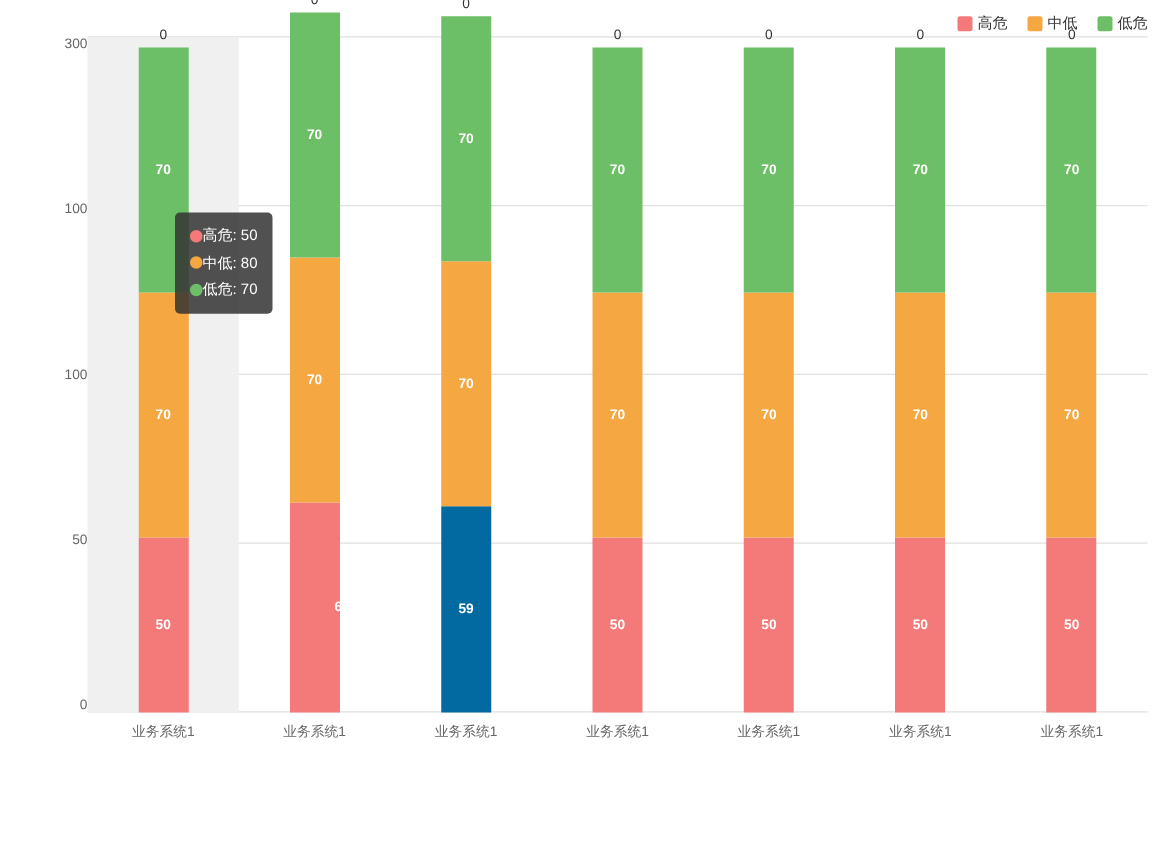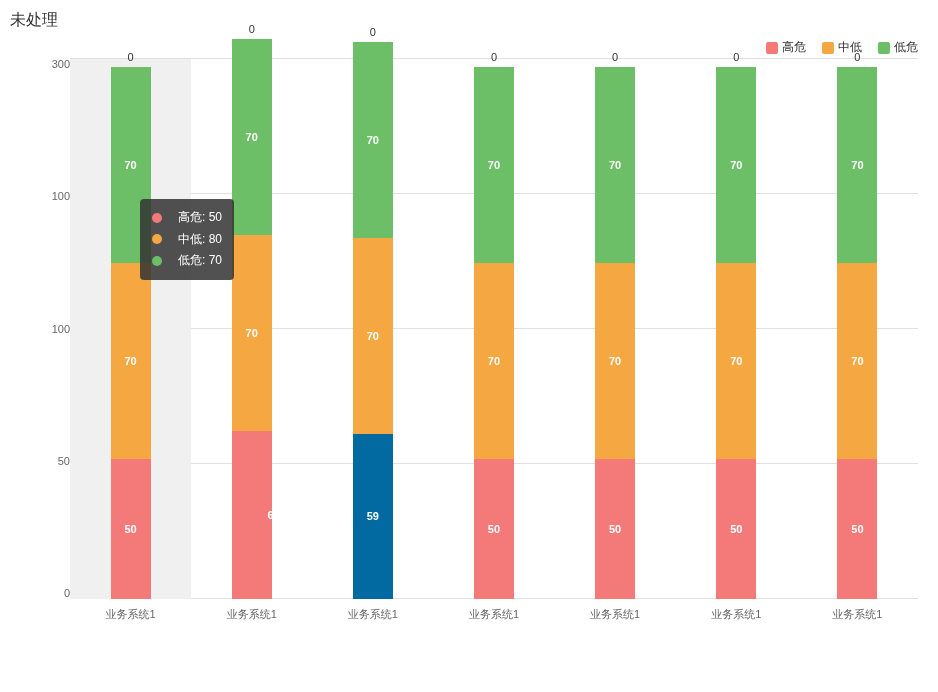--- a/index.html
+++ b/index.html
@@ -173,21 +173,21 @@
       border-radius: 4px;
       font-size: 12px;
       left: 130px;
       top: 140px;
       z-index: 10;
       line-height: 1.8;
     }
     .tooltip-row {
       display: flex;
       align-items: center;
-      gap: 16px;
+      gap: 0;
     }
     .tooltip-dot {
       width: 10px;
       height: 10px;
       border-radius: 50%;
     }
     
     .download-bar {
       position: absolute;
       bottom: 0;
@@ -204,21 +204,20 @@
     .download-icon {
       width: 28px;
       height: 28px;
       cursor: pointer;
     }
   </style>
 </head>
 <body>
 
 <div class="page-container">
-  <div class="title">未处理</div>
 
   <div class="chart-area">
 
     <div class="legend" id="legend-container">
         <div class="legend-item">
       <div class="legend-dot" style="background:#f47a7a"></div>
       <span>高危</span>
     </div>
         <div class="legend-item">
       <div class="legend-dot" style="background:#f5a742"></div>

